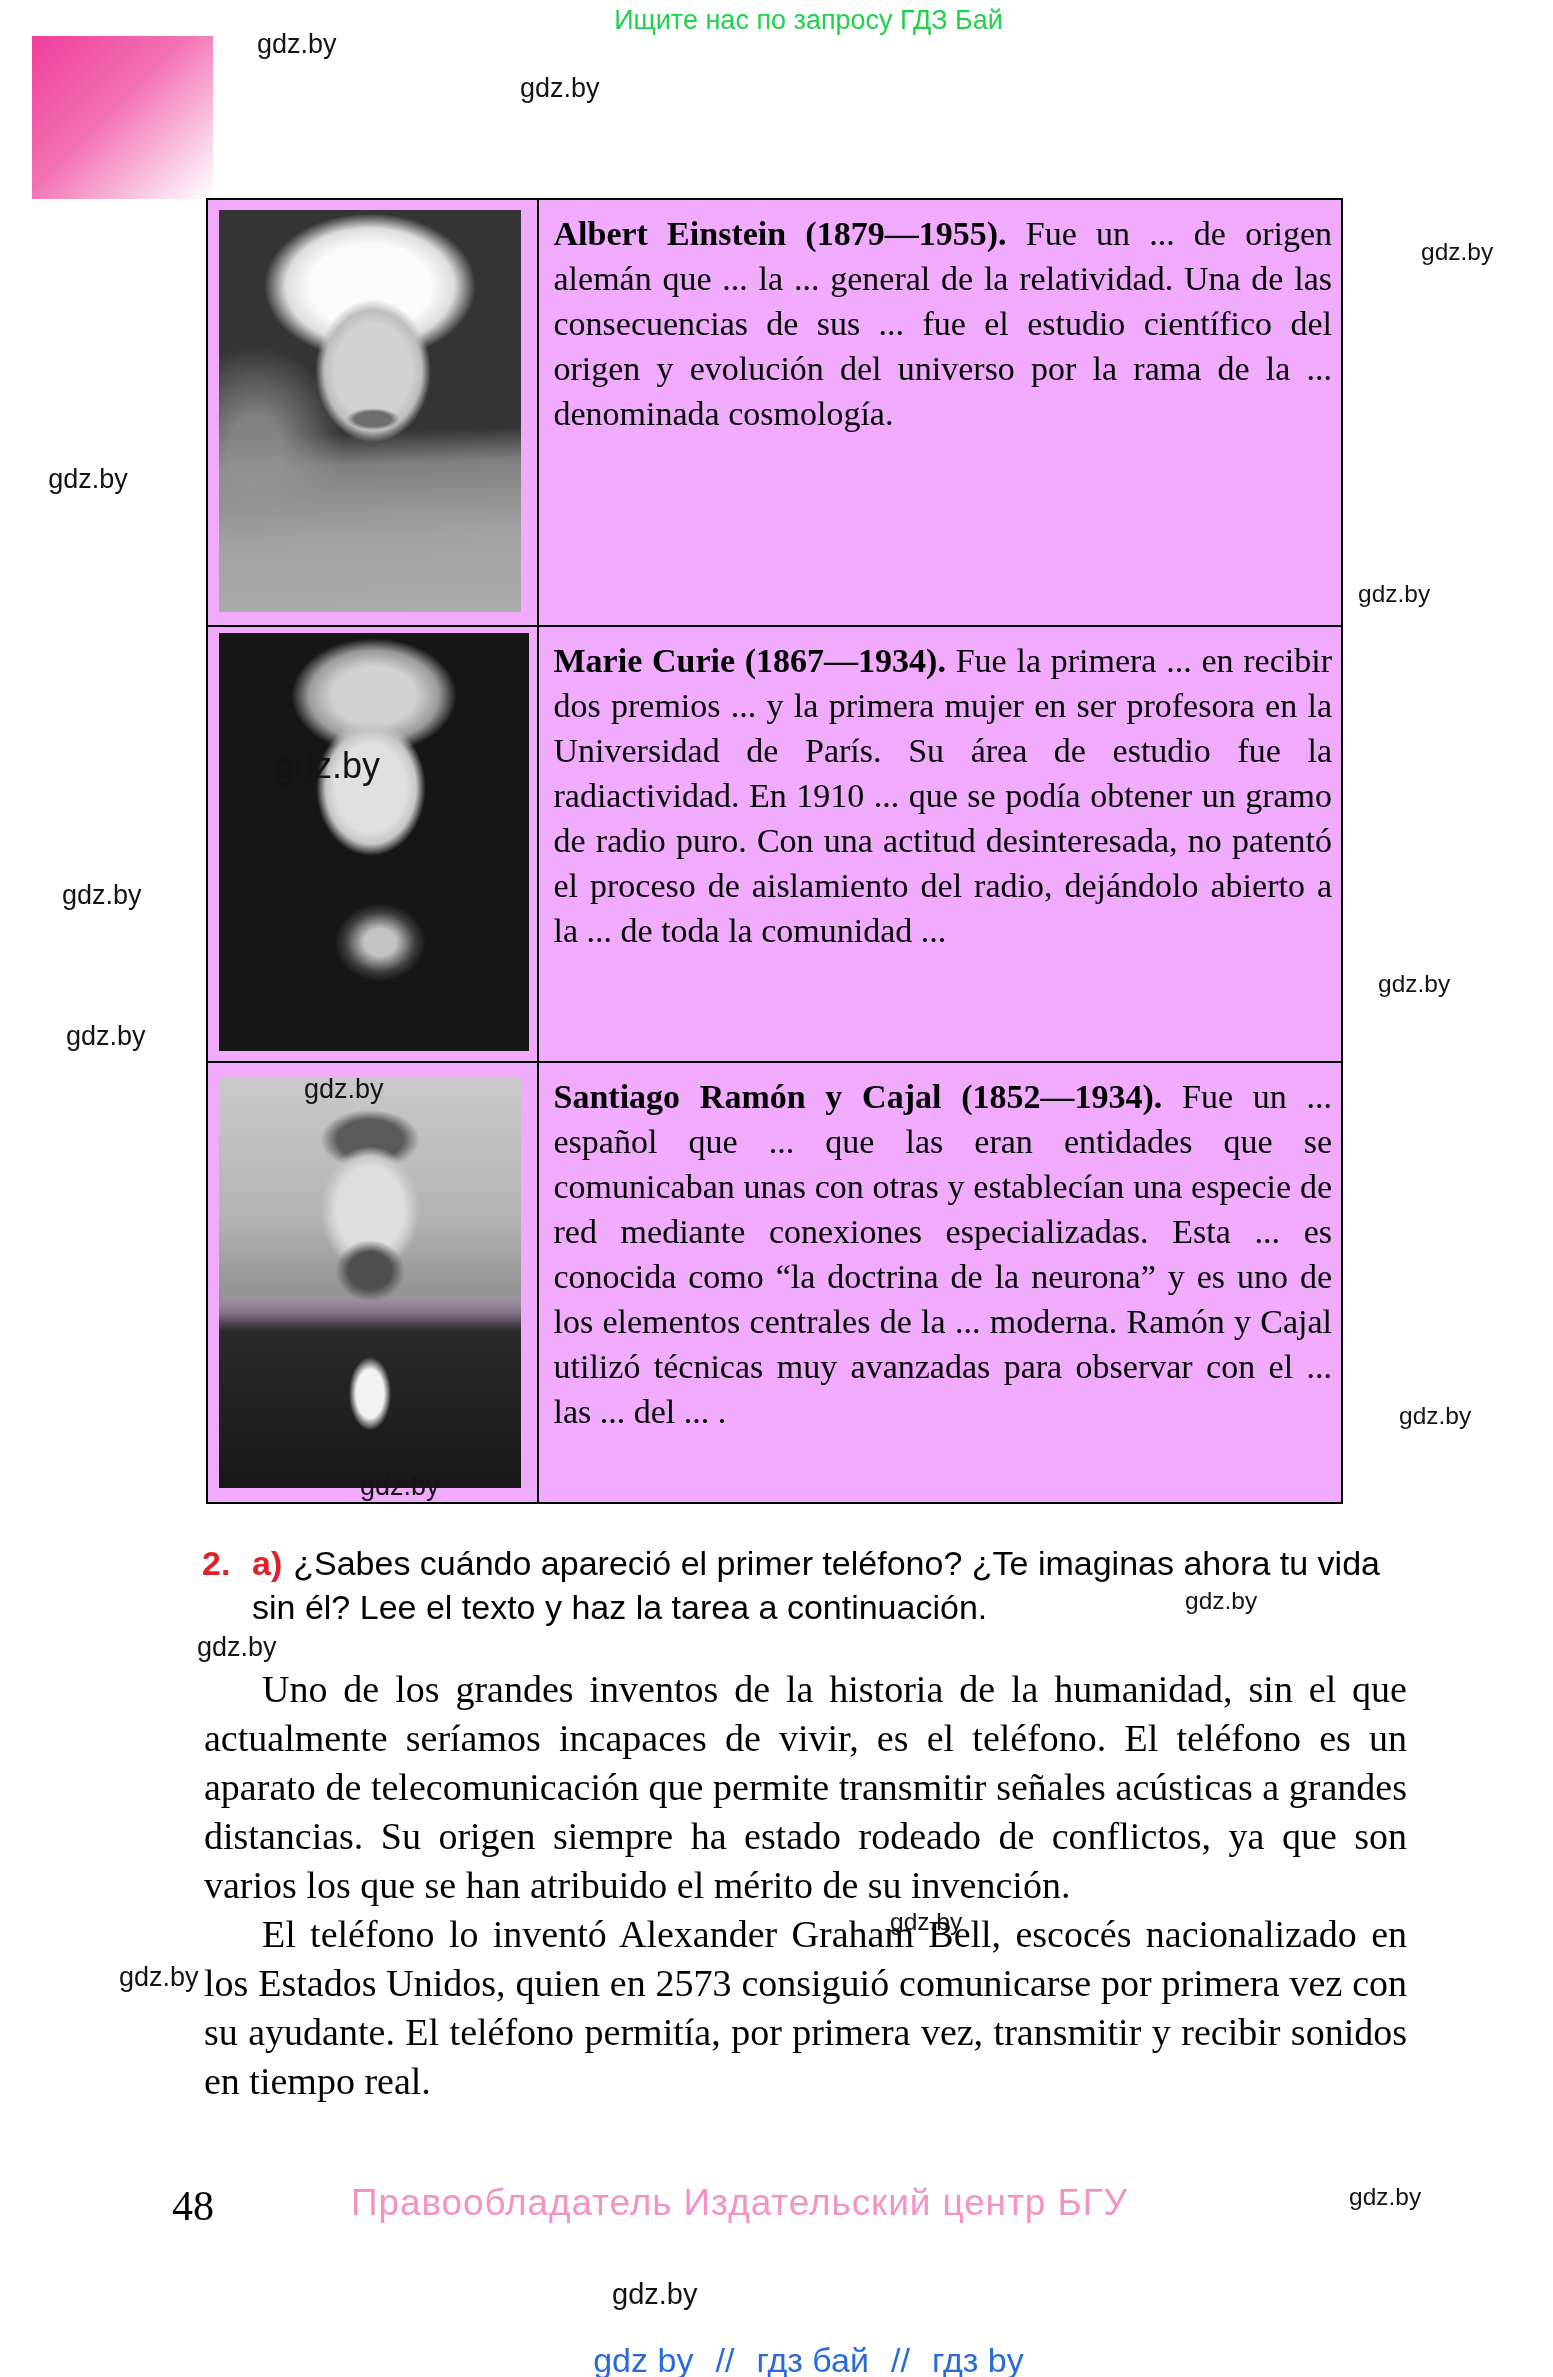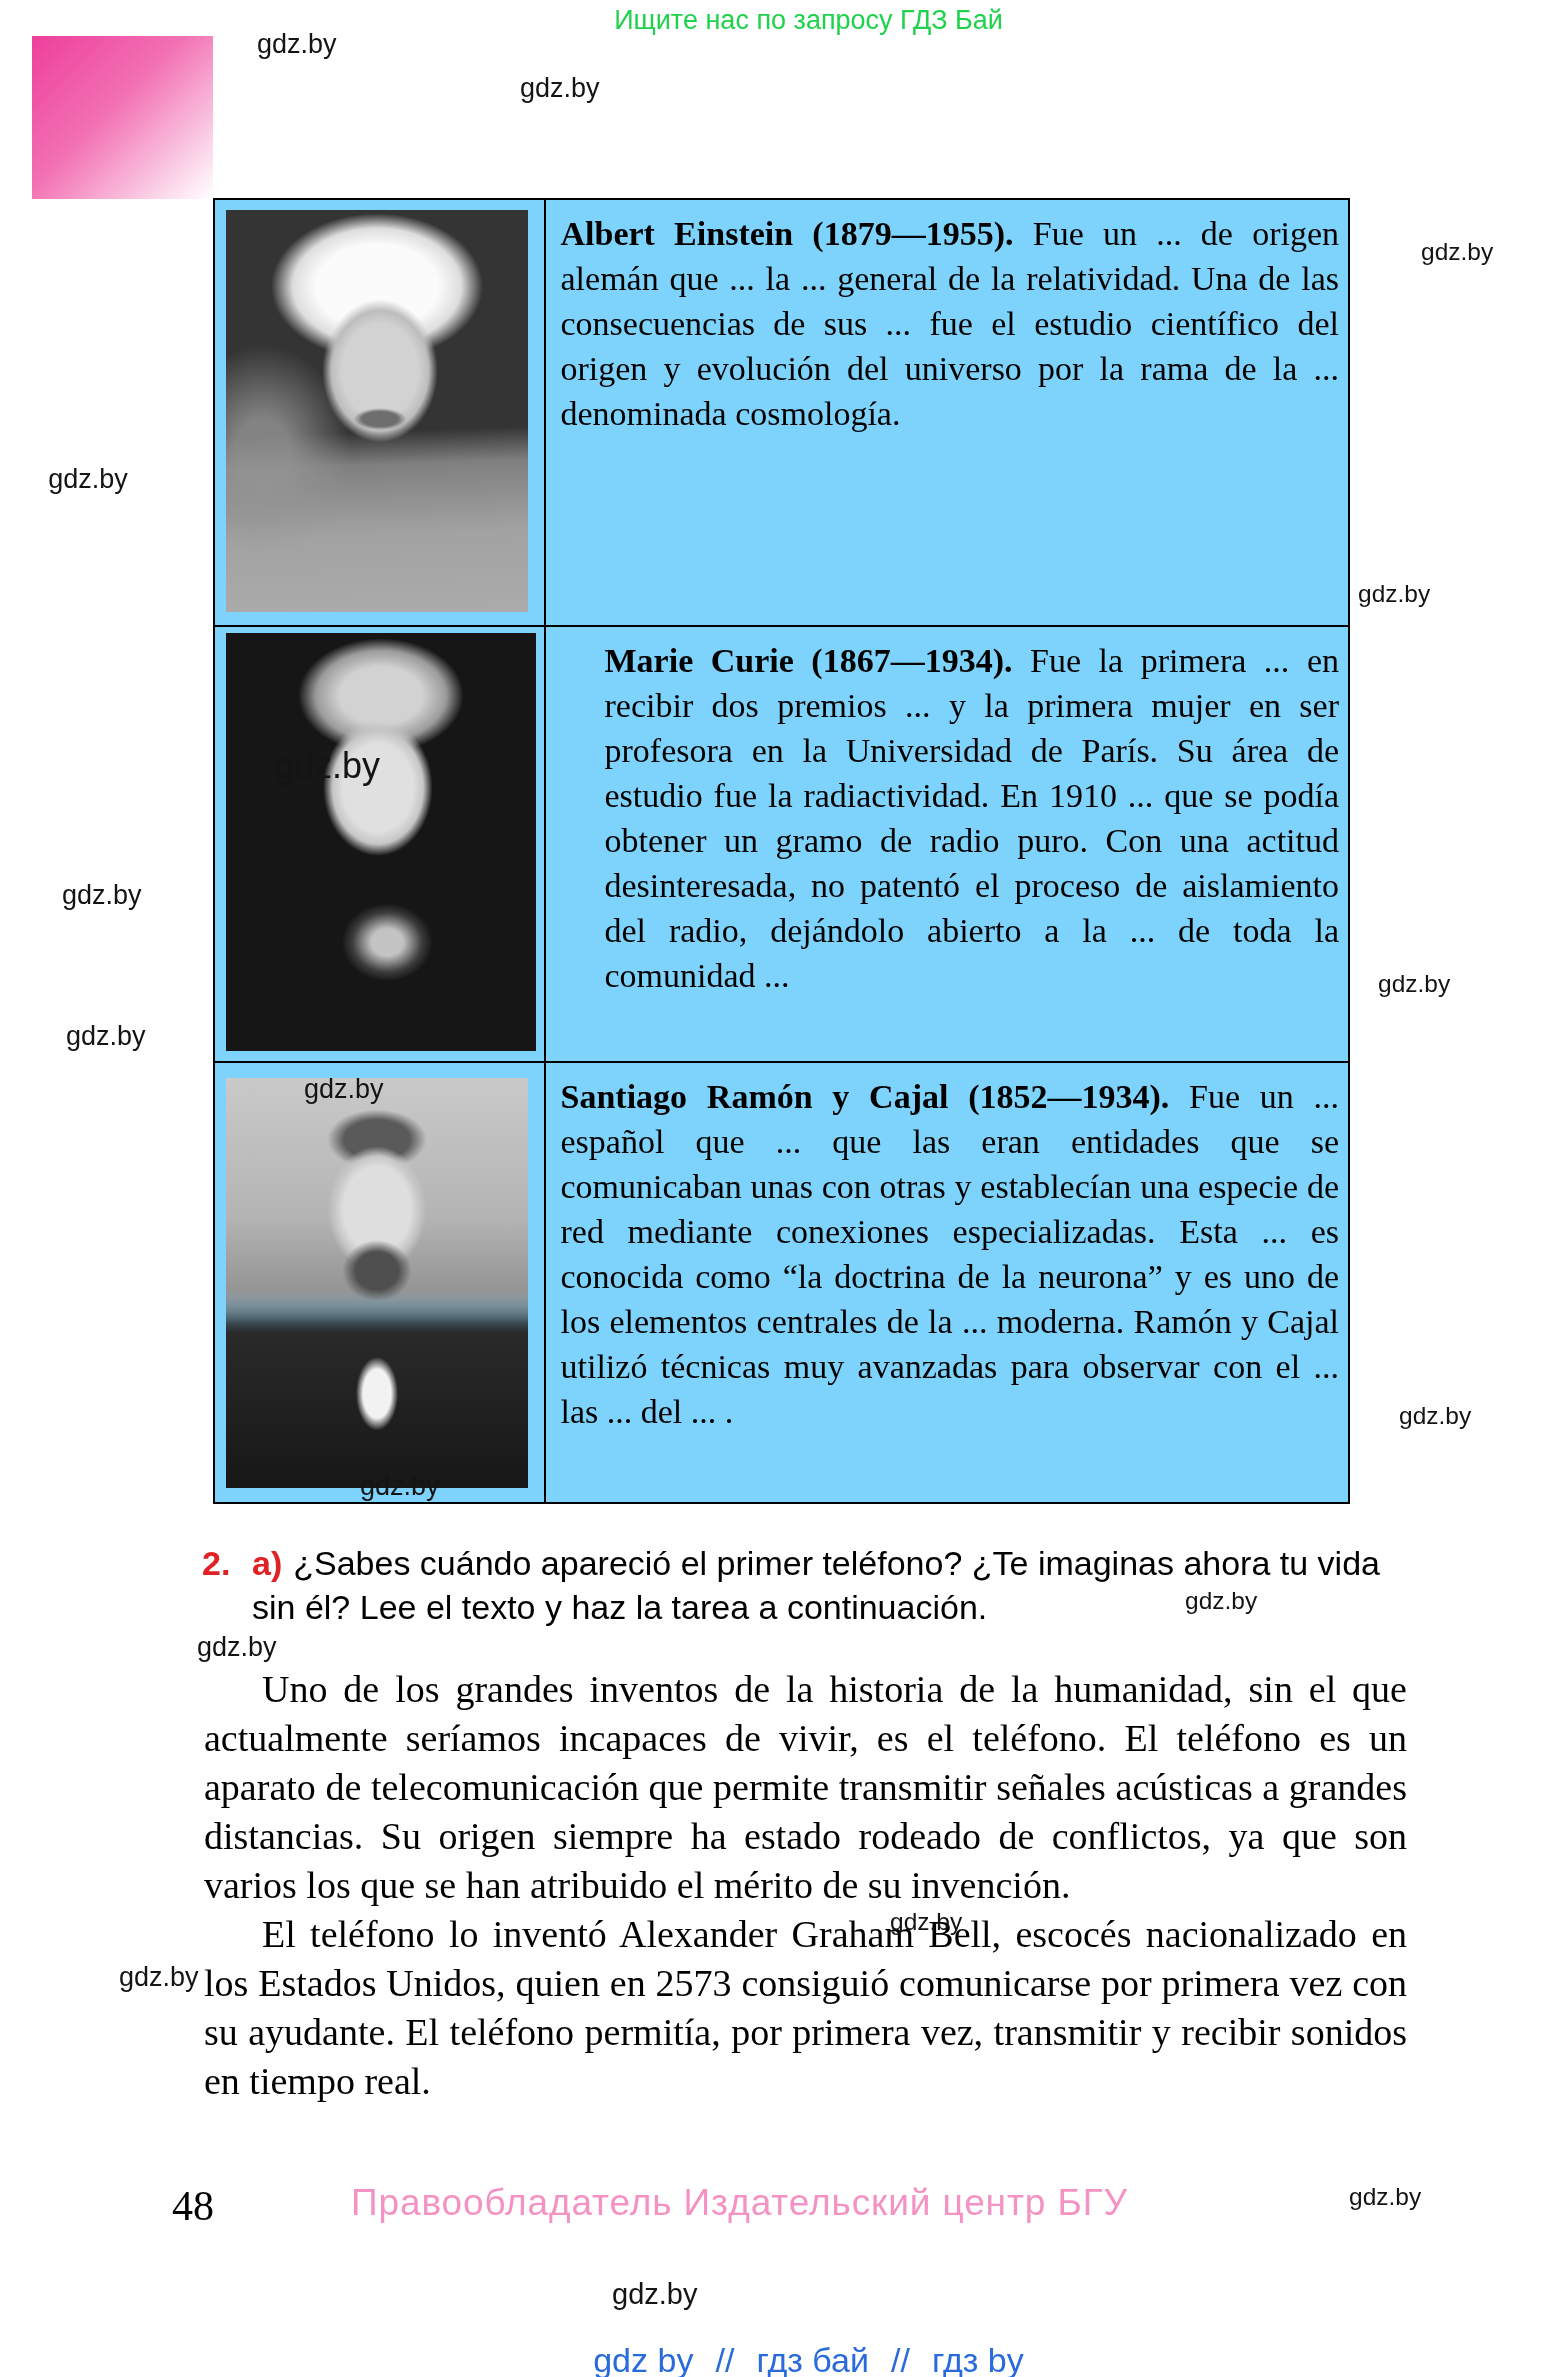--- a/index.html
+++ b/index.html
@@ -30,25 +30,25 @@
   .wm-11{left:328px;top:1471px;}
   .wm-12{left:1367px;top:1402px;font-size:24.5px;}
   .wm-13{left:1153px;top:1587px;font-size:24.5px;}
   .wm-14{left:165px;top:1632px;}
   .wm-15{left:858px;top:1908px;font-size:24.5px;}
   .wm-16{left:87px;top:1962px;}
   .wm-17{left:1317px;top:2183px;font-size:24.5px;}
   .wm-18{left:580px;top:2278px;font-size:29px;}
 
   
-  .bio-table{position:absolute;left:181px;top:198px;width:1137px;border:2.7px solid #000;
-             box-sizing:border-box;background:#7dd3fc;z-index:1;}
+  .bio-table{position:absolute;left:174px;top:198px;width:1137px;border:2.7px solid #000;
+             box-sizing:border-box;background:#f0abfc;z-index:1;}
   .bio-row{display:flex;border-bottom:2.7px solid #000;box-sizing:content-box;}
   .bio-row.last{border-bottom:none;}
-  .r1{height:425px;} .r2{height:434px;gap:44px;} .r3{height:439px;}
+  .r1{height:425px;} .r2{height:434px;} .r3{height:439px;}
   .photo-cell{width:331px;min-width:331px;border-right:2.7px solid #000;position:relative;
               box-sizing:border-box;}
   .text-cell{flex:1;padding:11px 9px 0 14.5px;font-size:34px;line-height:45px;
              text-align:justify;overflow:hidden;}
   .text-cell p{margin:0;}
   .text-cell b{font-weight:bold;}
 
   .photo{position:absolute;}
   .photo-einstein{left:11px;top:10px;width:302px;height:402px;background:
      radial-gradient(ellipse 33px 13.6px at 51% 52%, #6e6e6e 55%, rgba(110,110,110,0) 80%),

